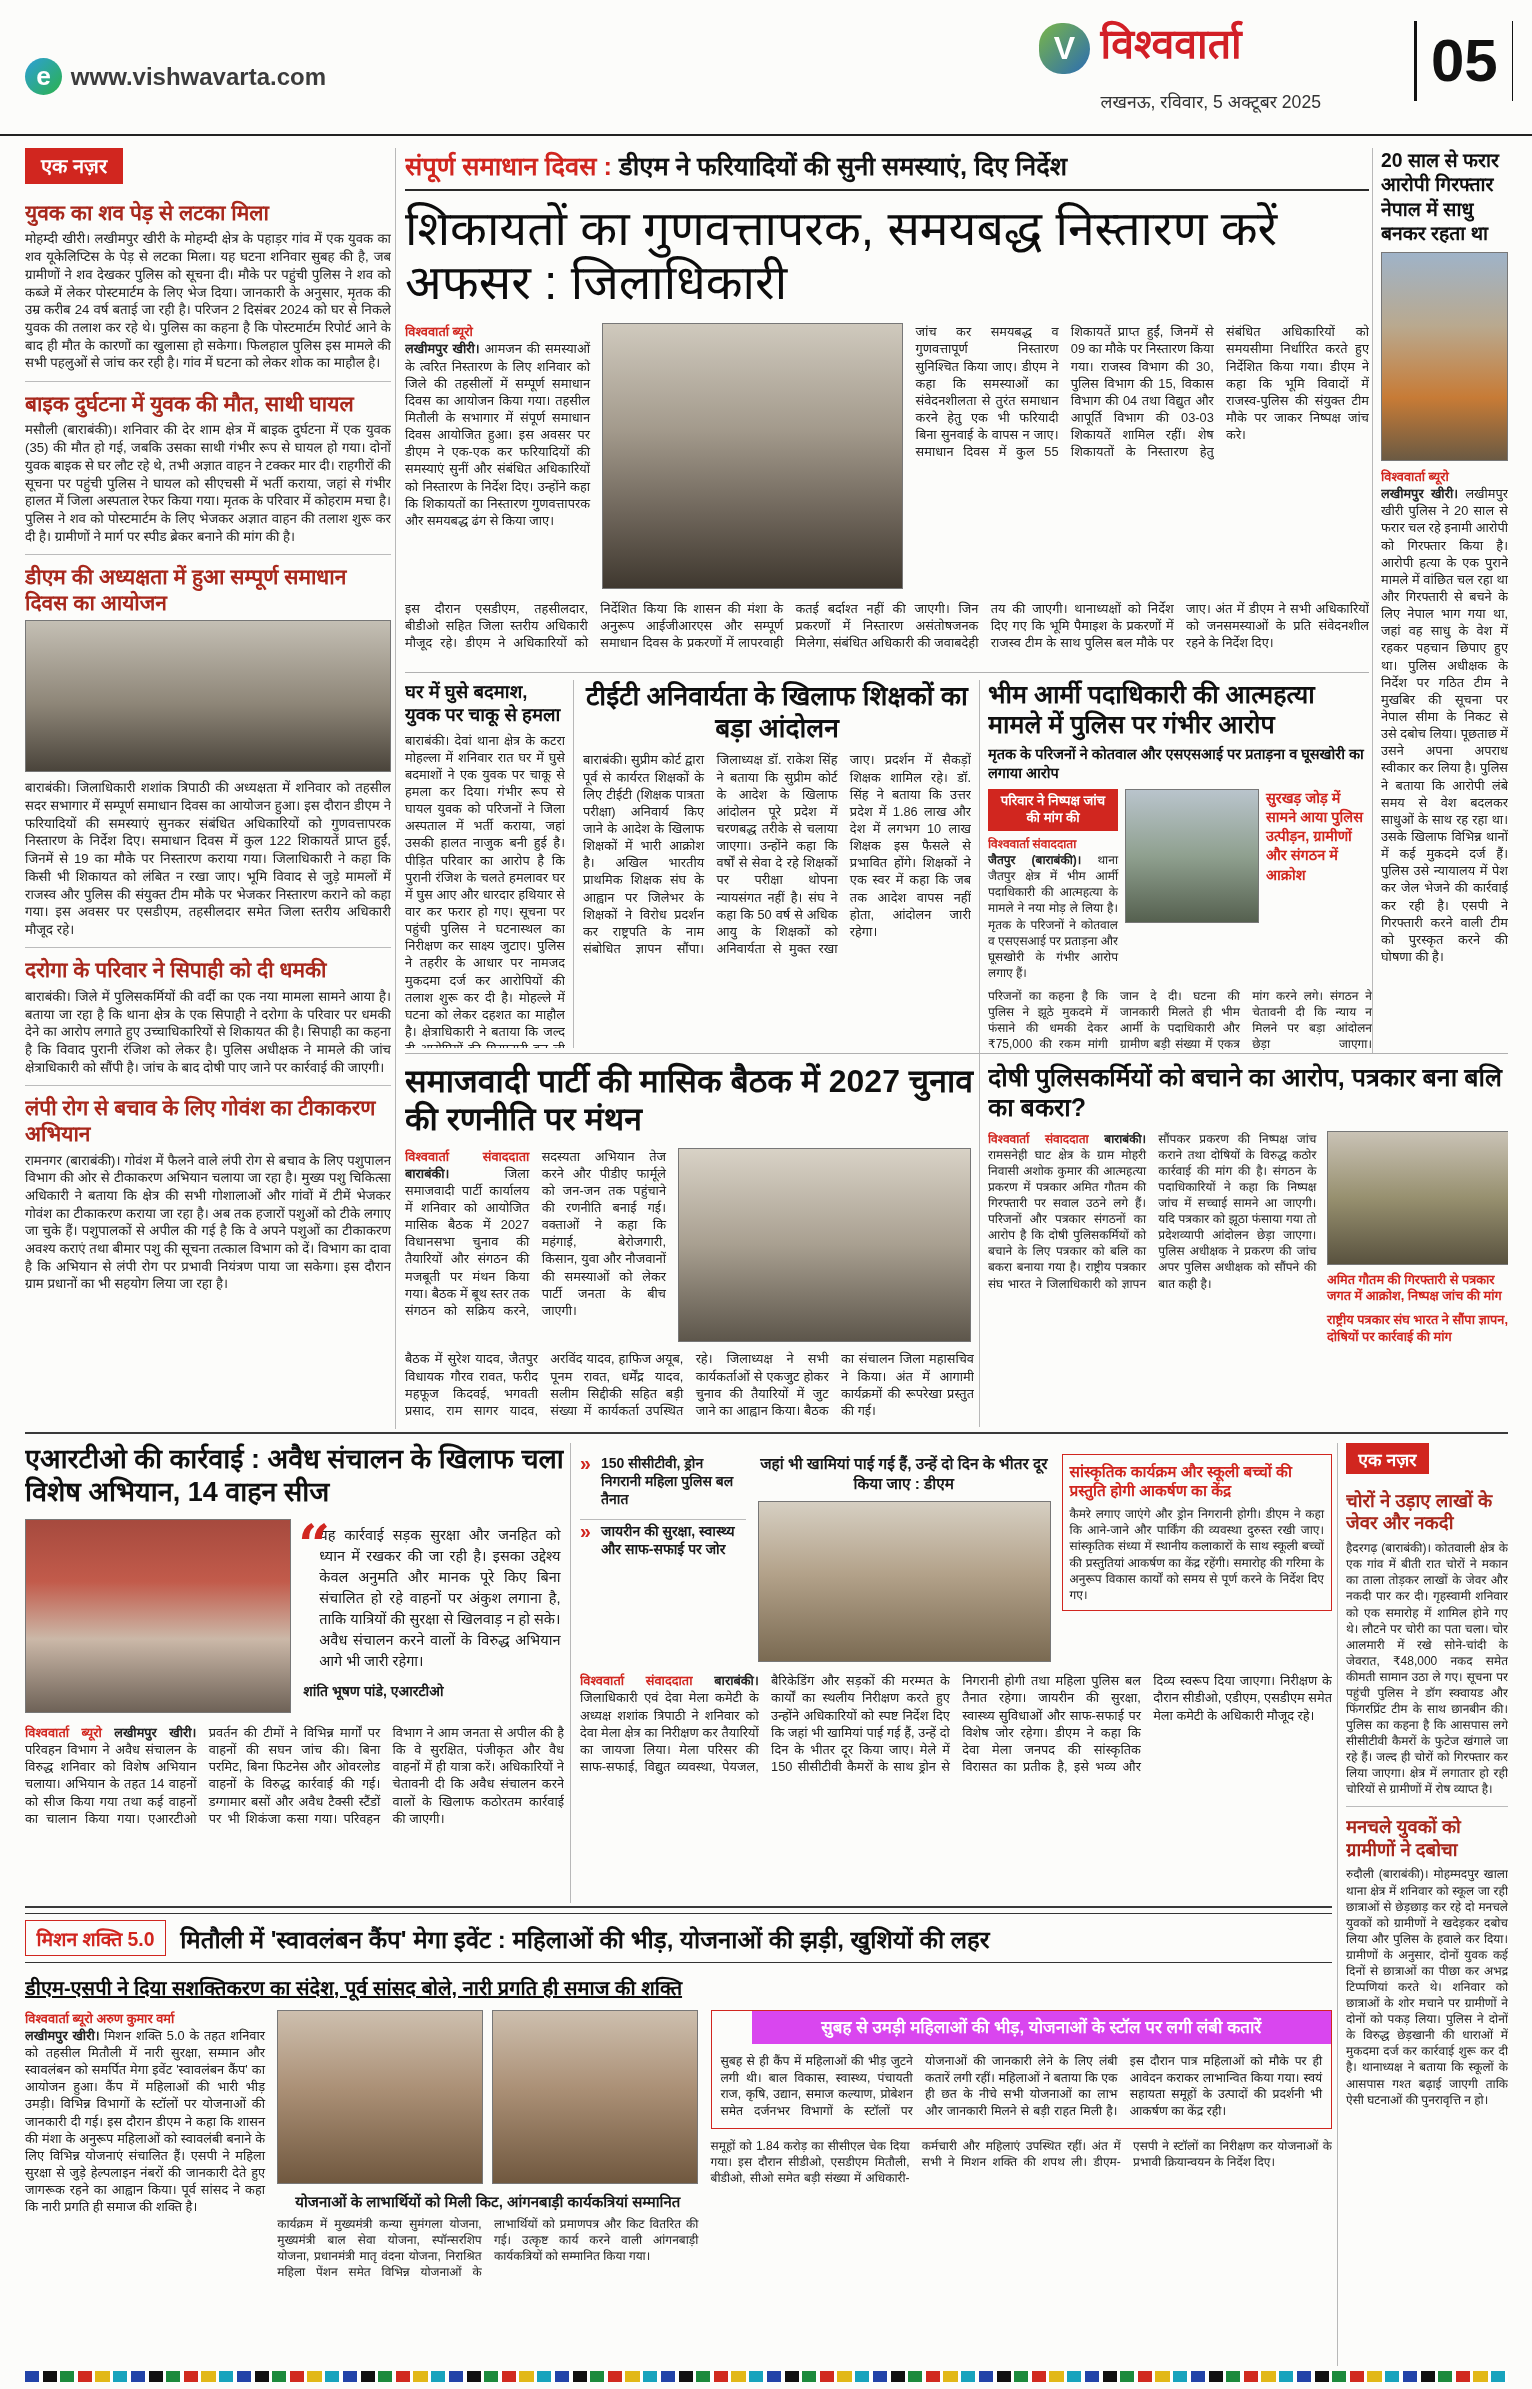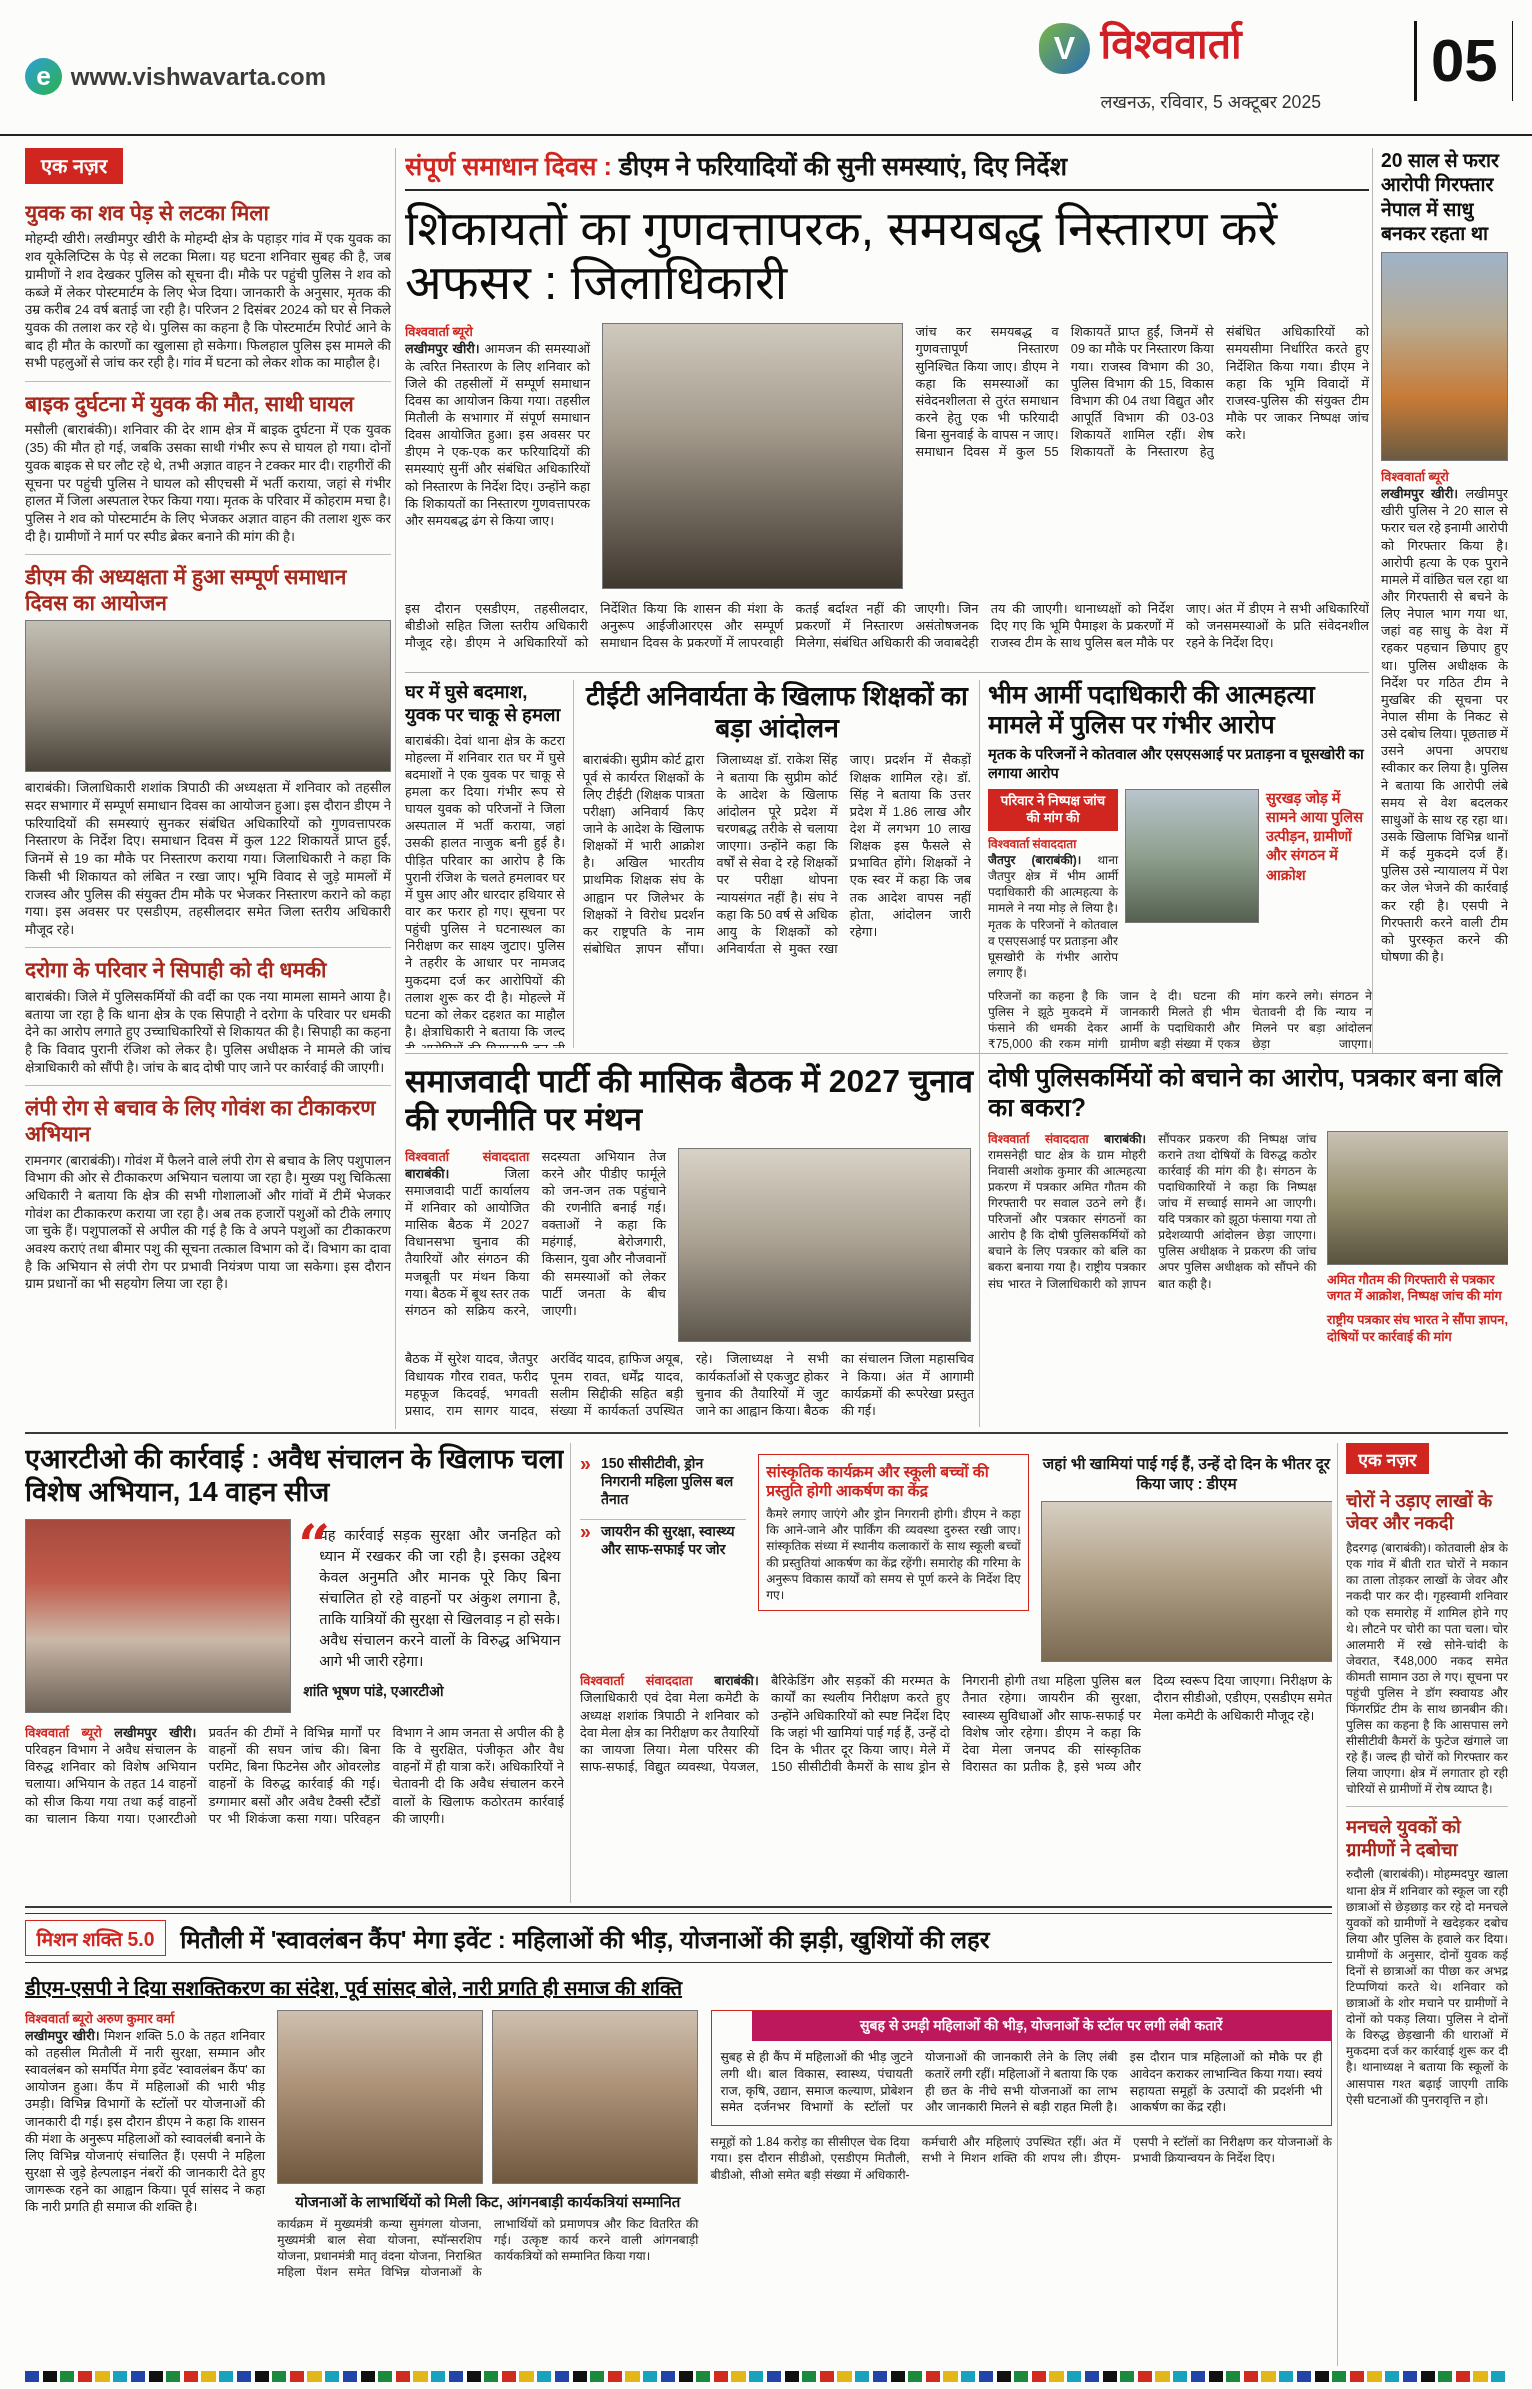--- a/index.html
+++ b/index.html
@@ -55,21 +55,21 @@
   .dbox{border:1.8px solid #d1261f;padding:7px;}
   .dbox-head{color:#d1261f;font-weight:700;font-size:15.4px;line-height:1.28;margin-bottom:5.3px;}
   .quote{position:relative;padding:5.3px 3.5px 0 16px;font-size:14.5px;line-height:1.45;text-align:justify;}
   .quote::before{content:"\201C";color:#d1261f;font-family:"DejaVu Serif",serif;font-size:56px;font-weight:700;position:absolute;left:-5.3px;top:-14px;}
   .quote-by{font-weight:700;margin-top:8.8px;font-size:14px;}
   .mission-top{display:flex;gap:14px;align-items:center;border-top:1.8px solid #333;border-bottom:1.8px solid #333;padding:6.2px 0;}
   .mission-label{border:1.8px solid #d1261f;color:#d1261f;font-weight:700;font-size:19.4px;padding:3.5px 10.6px;white-space:nowrap;}
   .mission-banner{font-size:24px;font-weight:700;color:#101010;}
   .mission-head{font-size:20px;font-weight:700;color:#0c0c0c;margin:10.6px 0 8.8px;text-decoration:underline;}
   .mbox{border:1.8px solid #d1261f;}
-  .mbox-head{background:#be185d;color:#fff;font-weight:700;font-size:14px;padding:6.2px 8.8px;text-align:center;line-height:1.25;margin-left:40px;}
+  .mbox-head{background:#d946ef;color:#fff;font-weight:700;font-size:17px;padding:6.2px 8.8px;text-align:center;line-height:1.25;margin-left:40px;}
   .mbox-body{padding:8.8px;column-count:3;column-gap:12.3px;font-size:12.3px;line-height:1.35;text-align:justify;}
   .msub{font-weight:700;font-size:15px;text-align:center;margin:7px 0 5.3px;}
   .strip{position:absolute;left:25px;top:2371px;width:1483px;height:11.4px;
     background:repeating-linear-gradient(90deg,#2243a8 0 14px,#fff 14px 17.6px,#111 17.6px 32px,#fff 32px 35px,#1c8a3c 35px 49px,#fff 49px 53px,#d12a1f 53px 67px,#fff 67px 70px,#e2b818 70px 85px,#fff 85px 88px,#17a3bd 88px 102px,#fff 102px 106px);}
 </style>
 </head>
 <body>
 
 <div class="page">
 
@@ -229,29 +229,29 @@
   </div>
   <div class="vline" style="left:570px;top:1443px;height:460px;"></div>
 
   <div class="block" style="left:580px;top:1443px;width:752px;height:460px;">
     <div style="display:flex;gap:12.3px;margin-top:10.6px;">
       <div style="width:166px;flex:none;">
         <div class="bullet">150 सीसीटीवी, ड्रोन निगरानी महिला पुलिस बल तैनात</div>
         <div class="divider"></div>
         <div class="bullet">जायरीन की सुरक्षा, स्वास्थ्य और साफ-सफाई पर जोर</div>
       </div>
+      <div style="width:291px;flex:none;">
+        <div class="center-quote">जहां भी खामियां पाई गई हैं, उन्हें दो दिन के भीतर दूर किया जाए : डीएम</div>
+        <div class="photo ph-inspect" style="width:291px;height:159px;"></div>
+      </div>
       <div style="flex:1;">
         <div class="dbox">
           <div class="dbox-head">सांस्कृतिक कार्यक्रम और स्कूली बच्चों की प्रस्तुति होगी आकर्षण का केंद्र</div>
           <div class="body" style="font-size:12px;">कैमरे लगाए जाएंगे और ड्रोन निगरानी होगी। डीएम ने कहा कि आने-जाने और पार्किंग की व्यवस्था दुरुस्त रखी जाए। सांस्कृतिक संध्या में स्थानीय कलाकारों के साथ स्कूली बच्चों की प्रस्तुतियां आकर्षण का केंद्र रहेंगी। समारोह की गरिमा के अनुरूप विकास कार्यों को समय से पूर्ण करने के निर्देश दिए गए।</div>
         </div>
-      </div>
-      <div style="width:291px;flex:none;">
-        <div class="center-quote">जहां भी खामियां पाई गई हैं, उन्हें दो दिन के भीतर दूर किया जाए : डीएम</div>
-        <div class="photo ph-inspect" style="width:291px;height:159px;"></div>
       </div>
     </div>
     <div class="body sm cols4" style="margin-top:10.6px;height:141px;">
       <span class="byline">विश्ववार्ता संवाददाता</span>
       <span class="city">बाराबंकी।</span>
       <span>जिलाधिकारी एवं देवा मेला कमेटी के अध्यक्ष शशांक त्रिपाठी ने शनिवार को देवा मेला क्षेत्र का निरीक्षण कर तैयारियों का जायजा लिया। मेला परिसर की साफ-सफाई, विद्युत व्यवस्था, पेयजल, बैरिकेडिंग और सड़कों की मरम्मत के कार्यों का स्थलीय निरीक्षण करते हुए उन्होंने अधिकारियों को स्पष्ट निर्देश दिए कि जहां भी खामियां पाई गई हैं, उन्हें दो दिन के भीतर दूर किया जाए। मेले में 150 सीसीटीवी कैमरों के साथ ड्रोन से निगरानी होगी तथा महिला पुलिस बल तैनात रहेगा। जायरीन की सुरक्षा, स्वास्थ्य सुविधाओं और साफ-सफाई पर विशेष जोर रहेगा। डीएम ने कहा कि देवा मेला जनपद की सांस्कृतिक विरासत का प्रतीक है, इसे भव्य और दिव्य स्वरूप दिया जाएगा। निरीक्षण के दौरान सीडीओ, एडीएम, एसडीएम समेत मेला कमेटी के अधिकारी मौजूद रहे।</span>
     </div>
   </div>
   <div class="vline" style="left:1337px;top:1443px;height:923px;"></div>
 

